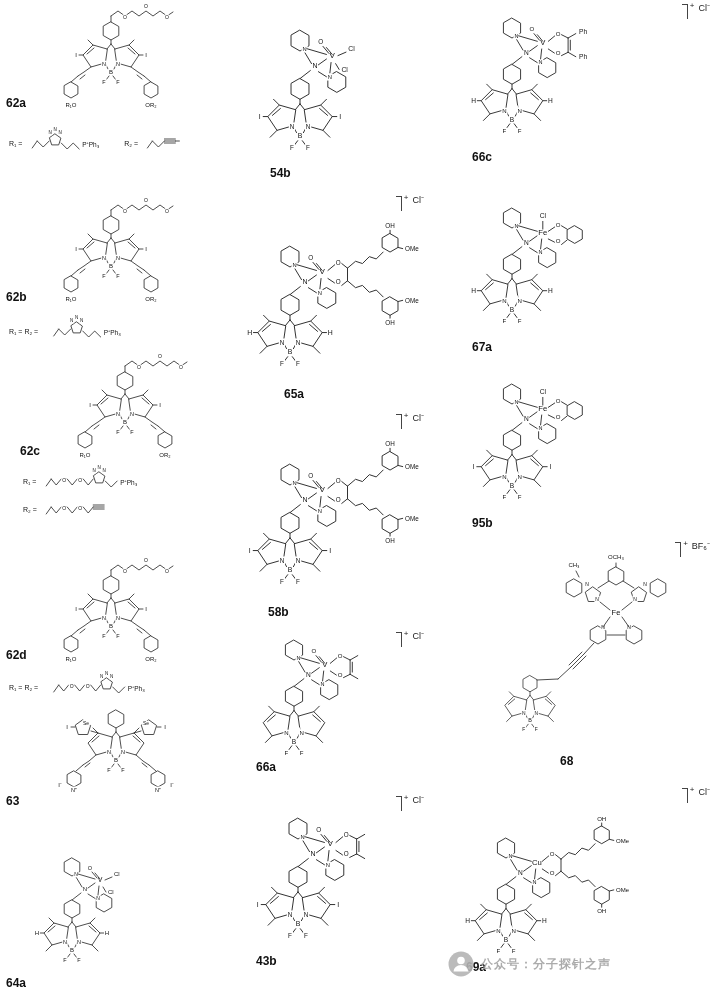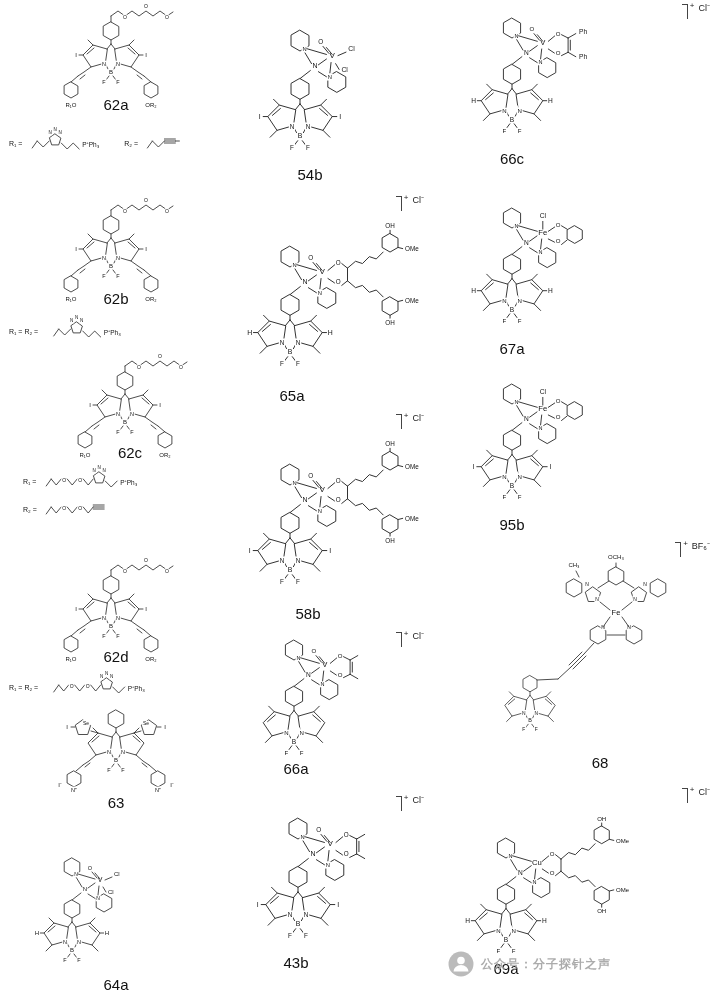--- a/index.html
+++ b/index.html
@@ -2,21 +2,21 @@
 <html><head>
 <meta charset="utf-8">
 <style>
   *{margin:0;padding:0;box-sizing:border-box}
   body{background:#eee;font-family:"Liberation Sans",sans-serif}
   #canvas{position:relative;width:716px;height:1000px;background:#fff;overflow:hidden;margin:0 auto}
   .card{position:absolute}
   .card>svg{position:absolute;left:0;top:0}
   svg line,svg polyline,svg polygon{stroke:#2e2e2e;stroke-width:.85;fill:none;stroke-linejoin:round;stroke-linecap:round}
   svg text{fill:#111;stroke:#fff;stroke-width:2.4px;paint-order:stroke;font-family:"Liberation Sans",sans-serif}
-  .clabel{position:absolute;left:0;right:0;text-align:center;font-weight:400;font-size:15px;color:#111}
+  .clabel{position:absolute;left:0;right:0;text-align:left;font-weight:700;font-size:12px;color:#111}
   .cion{position:absolute;display:flex;align-items:flex-start;font-size:9px;color:#222;line-height:1}
   .cbr{width:6px;height:15px;border-top:1px solid #444;border-right:1px solid #444;margin-right:2px}
   .csup{font-size:8px;margin-top:-2px;margin-right:4px}
   #watermark{position:absolute;left:448px;top:951px;display:flex;align-items:center;gap:7px;z-index:9;opacity:.9}
   #watermark .wtext{font-size:12px;font-weight:700;color:#a3a3a3;letter-spacing:1px}
 </style>
 </head>
 <body>
 
 <div id="canvas">
@@ -501,21 +501,21 @@
           <text x="100" y="-29" font-size="5.5" text-anchor="start">OMe</text>
           <line x1="87" y1="-18" x2="87" y2="-15"></line>
           <text x="87" y="-10" font-size="5.5" text-anchor="middle">OH</text>
         </g>
       </svg>
     <div class="cion" style="top:6px;right:14px">
         <span class="cbr"></span>
         <span class="csup">+</span>
         <span>Cl⁻</span>
       </div>
-    <div class="clabel" style="top:197px;left:14px;right:auto;width:80px">65a</div>
+    <div class="clabel" style="top:197px;left:46px;right:auto;width:80px">65a</div>
   </div>
 
   <div class="card" style="left:238px;top:408px;width:200px;height:216px">
     <svg width="200" height="194">
         <g transform="translate(52,146) scale(1.15)">
           <polygon points="-4,-9 -18,-13 -28,-3 -20,9 -6,5"></polygon>
           <polygon points="4,-9 18,-13 28,-3 20,9 6,5"></polygon>
           <line x1="0" y1="-14" x2="-4" y2="-9"></line>
           <line x1="0" y1="-14" x2="4" y2="-9"></line>
           <line x1="-17" y1="-10" x2="-24" y2="-4"></line>

